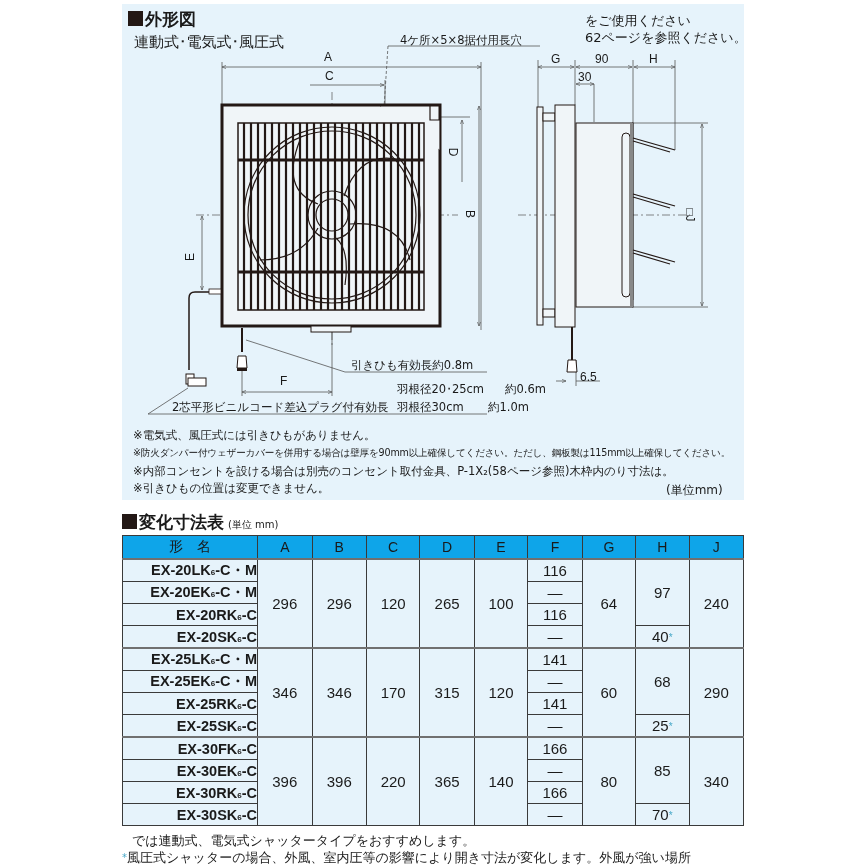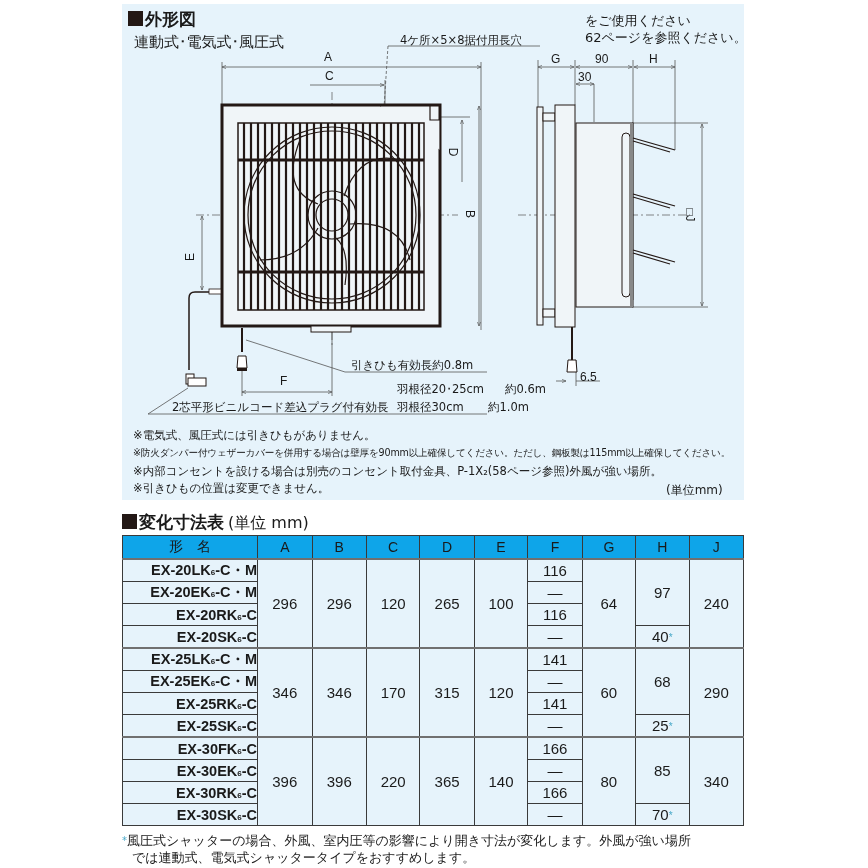--- a/index.html
+++ b/index.html
@@ -11,21 +11,21 @@
   .subtitle { position:absolute; left:134px; top:33px; font-size:15px; }
   .refnote { position:absolute; left:585px; top:12px; font-size:13px; line-height:17px; }
   .dimlbl { position:absolute; font-size:12px; font-family:"Liberation Sans", sans-serif; }
   .smalltxt { position:absolute; font-size:11.5px; white-space:nowrap; }
   .note { position:absolute; left:133px; font-size:11.5px; white-space:nowrap; }
   .note.tiny { font-size:9.6px; letter-spacing:-0.2px; }
   .unit { position:absolute; left:666px; top:482px; font-size:12px; }
   svg.diag { position:absolute; left:0; top:0; }
 
   .tbl-title { position:absolute; left:122px; top:511px; font-size:17px; font-weight:bold; }
-  .tbl-title .unitsm { font-size:16px; font-weight:normal; margin-left:4px; }
+  .tbl-title .unitsm { font-size:10px; font-weight:normal; margin-left:4px; }
   table.dims { position:absolute; left:122px; top:535px; border-collapse:collapse; width:622px;
                font-family:"Liberation Sans", sans-serif; }
   table.dims td, table.dims th { border:1px solid #3a3a3a; text-align:center; padding:0; font-size:15px; font-weight:normal; }
   table.dims th { background:#0ea5e9; height:22px; font-size:14px; }
   table.dims td { background:#e6f3fb; height:21px; }
   table.dims td.model { text-align:right; padding-left:6px; font-weight:bold; font-size:14.5px; white-space:nowrap; }
   table.dims tr.grp-start td { border-top:2px solid #707070;margin-top:15px; }
   table.dims tr.hdr th { border-bottom:2px solid #707070; }
   .ast { color:#48a8c8; font-size:10px; vertical-align:1px; }
   sub.s6 { font-size:8px; vertical-align:baseline; }
@@ -204,21 +204,21 @@
 <div class="smalltxt" style="left:400px;top:33px;">4ケ所×5×8据付用長穴</div>
 <div class="smalltxt" style="left:351px;top:358px;">引きひも有効長約0.8m</div>
 <div class="smalltxt" style="left:397px;top:382px;">羽根径20･25cm</div>
 <div class="smalltxt" style="left:505px;top:382px;">約0.6m</div>
 <div class="smalltxt" style="left:172px;top:400px;">2芯平形ビニルコード差込プラグ付有効長</div>
 <div class="smalltxt" style="left:397px;top:400px;">羽根径30cm</div>
 <div class="smalltxt" style="left:488px;top:400px;">約1.0m</div>
 
 <div class="note" style="top:428px;">※電気式、風圧式には引きひもがありません。</div>
 <div class="note tiny" style="top:447px;">※防火ダンパー付ウェザーカバーを併用する場合は壁厚を90mm以上確保してください。ただし、鋼板製は115mm以上確保してください。</div>
-<div class="note" style="top:464px;">※内部コンセントを設ける場合は別売のコンセント取付金具、P-1X₂(58ページ参照)外風が強い場所。</div>
+<div class="note" style="top:464px;">※内部コンセントを設ける場合は別売のコンセント取付金具、P-1X₂(58ページ参照)木枠内のり寸法は。</div>
 <div class="note" style="top:481px;">※引きひもの位置は変更できません。</div>
 <div class="unit">(単位mm)</div>
 
 <div class="tbl-title"><span class="sq" style="display:inline-block;width:15px;height:15px;background:#231815;margin-right:2px;vertical-align:-1px;"></span><span>変化寸法表</span><span class="unitsm">(単位 mm)</span></div>
 
 <table class="dims">
   <colgroup>
     <col style="width:134px">
       <col style="width:54px">
       <col style="width:54px">
@@ -318,15 +318,15 @@
   </tr>
   <tr>
     <td class="model"><span>EX-30SK</span><sub class="s6">6</sub><span>-C</span></td>
     <td>—</td>
     <td><span>70</span><span class="ast">*</span></td>
   </tr>
 </tbody>
   </table>
 
 <div class="foot">
+  <div style="padding-left:10px;">では連動式、電気式シャッタータイプをおすすめします。</div>
   <div><span class="ast">*</span><span>風圧式シャッターの場合、外風、室内圧等の影響により開き寸法が変化します。外風が強い場所</span></div>
-  <div style="padding-left:10px;">では連動式、電気式シャッタータイプをおすすめします。</div>
 </div>
 
 </body></html>

